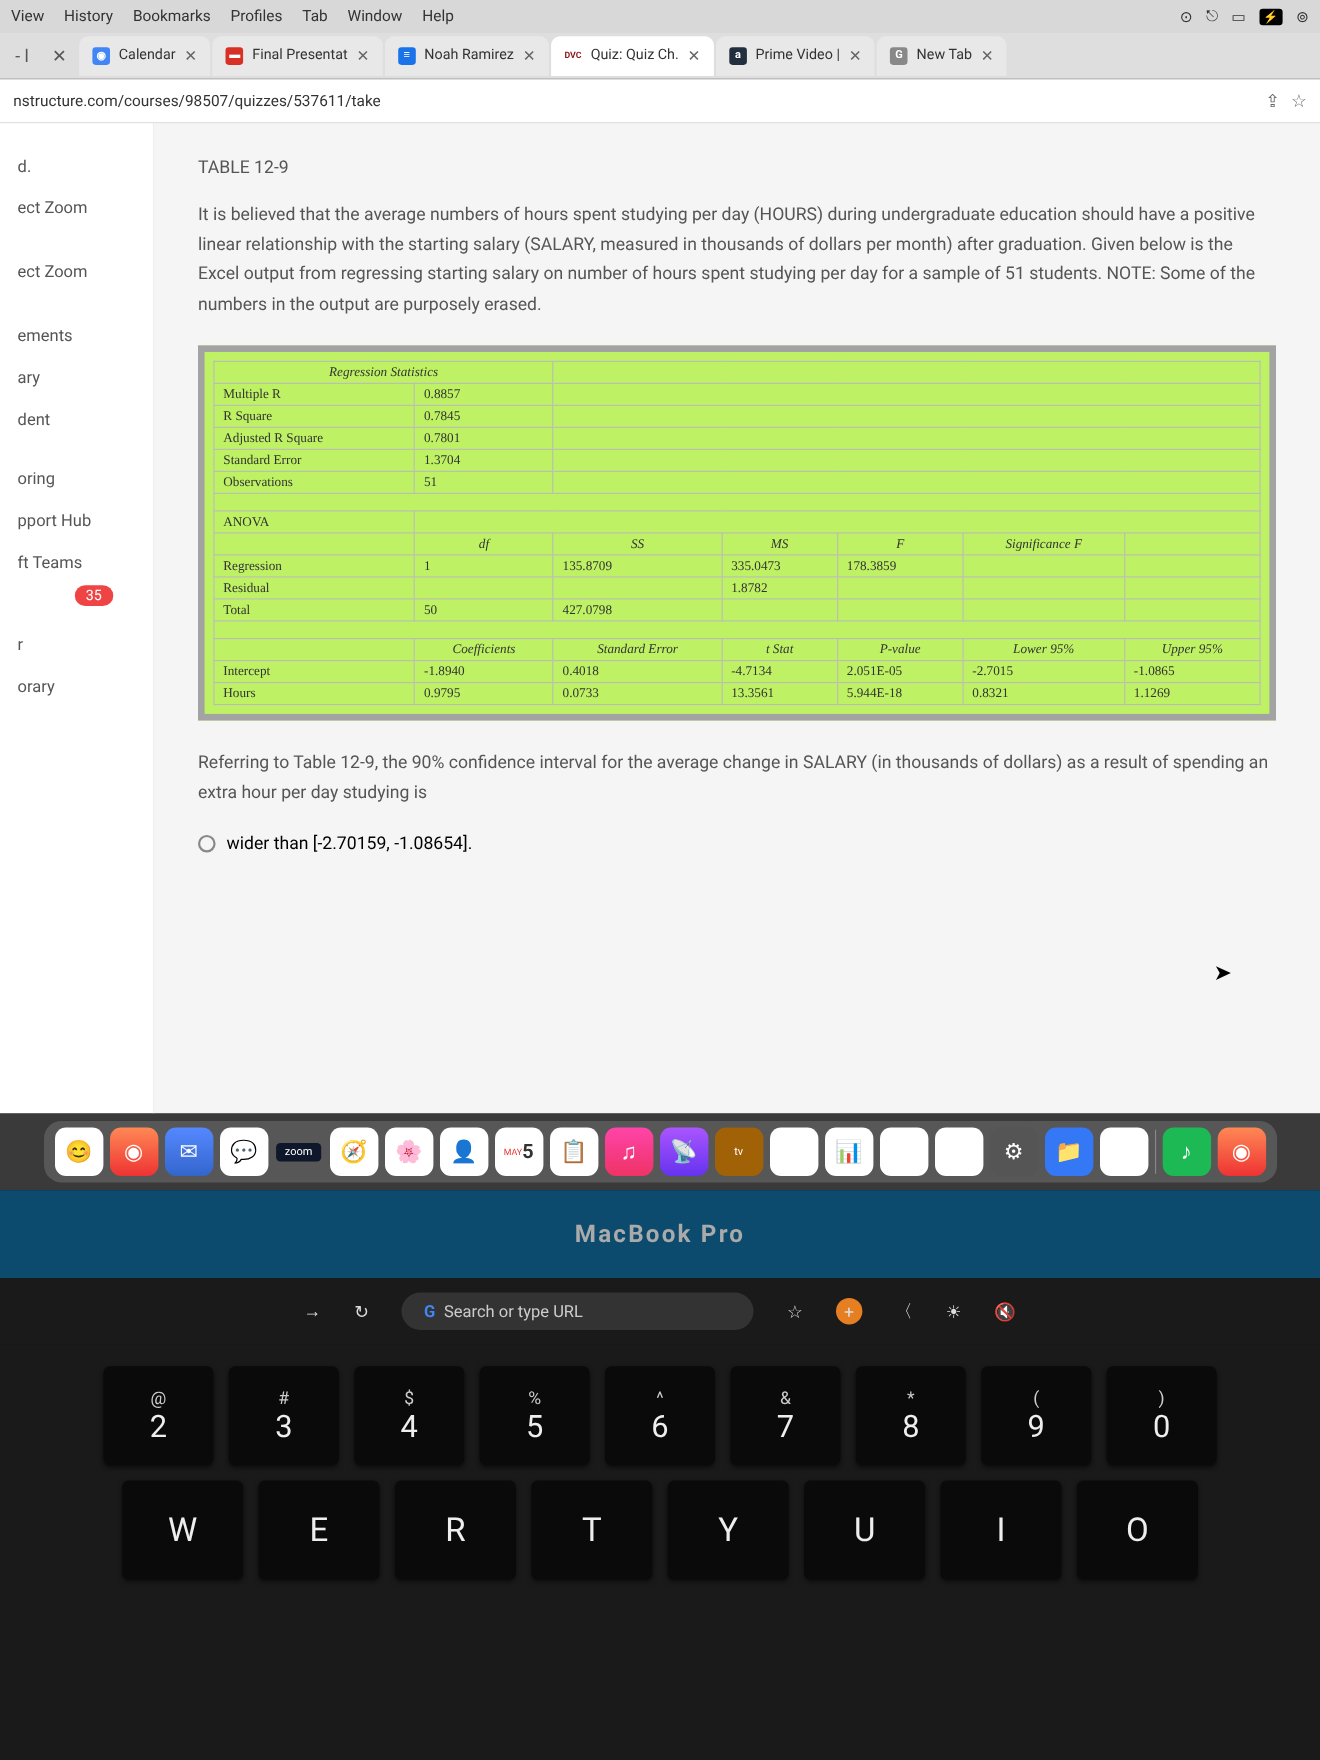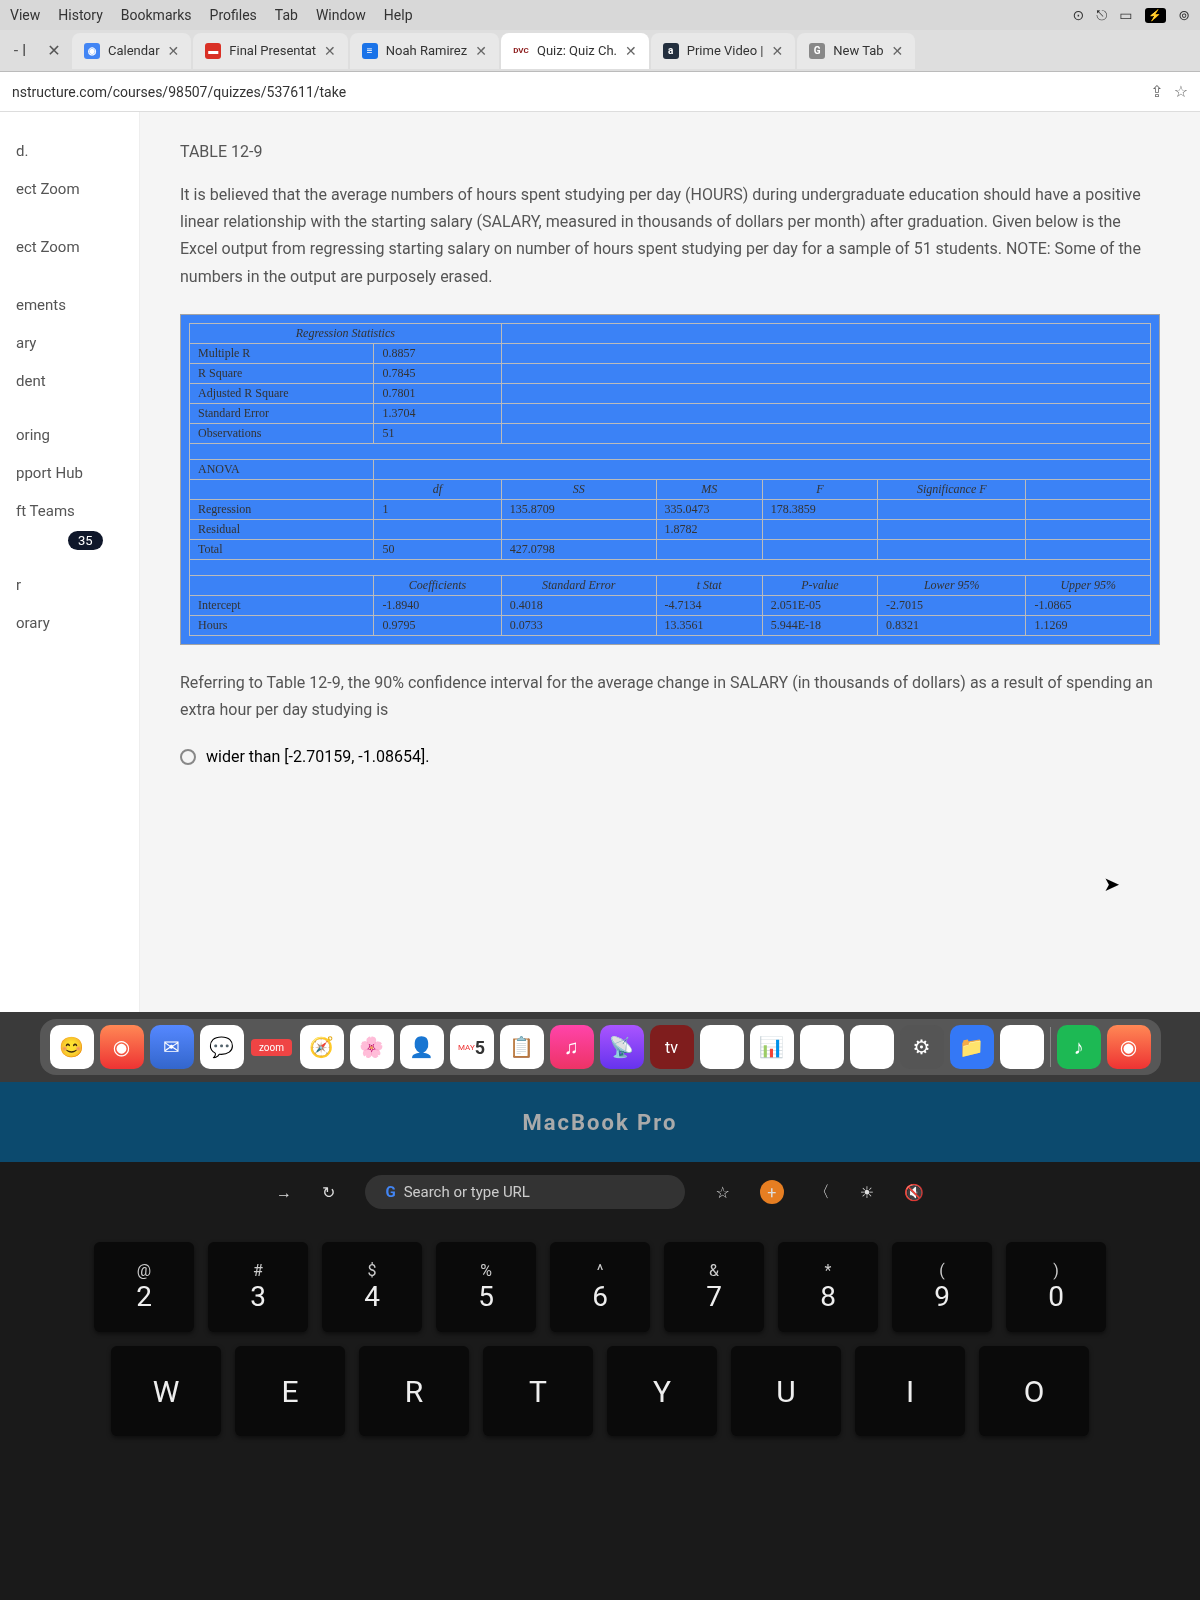--- a/index.html
+++ b/index.html
@@ -12,37 +12,37 @@
 .tab{display:flex;align-items:center;gap:8px;padding:0 12px;height:36px;background:#e8e8e8;border-radius:8px 8px 0 0;font-size:13px;color:#333;max-width:180px;white-space:nowrap;overflow:hidden}
 .tab.active{background:#fff}
 .tab-icon{width:16px;height:16px;border-radius:3px;display:flex;align-items:center;justify-content:center;font-size:10px;font-weight:bold;color:#fff;flex-shrink:0}
 .tab-close{margin-left:auto;color:#666;font-size:14px;cursor:pointer}
 .urlbar{height:40px;background:#fff;display:flex;align-items:center;padding:0 12px;gap:12px;border-bottom:1px solid #ddd}
 .url-text{font-size:14px;color:#333;flex:1}
 .url-icons{display:flex;gap:10px;color:#666}
 .content-area{display:flex;height:900px;background:#fff}
 .sidebar{width:140px;background:#fff;border-right:1px solid #eee;padding:20px 0}
 .sidebar-item{padding:10px 16px;font-size:15px;color:#555;cursor:pointer}
-.sidebar-badge{display:inline-block;background:#0f172a;color:#fff;border-radius:12px;padding:2px 10px;font-size:13px;margin-left:8px}
+.sidebar-badge{display:inline-block;background:#ef4444;color:#fff;border-radius:12px;padding:2px 10px;font-size:13px;margin-left:8px}
 .main{flex:1;padding:30px 40px;background:#f5f5f5;overflow:hidden;position:relative}
 .table-title{font-size:16px;color:#555;margin-bottom:20px}
 .question-text{font-size:16px;color:#555;line-height:1.7;margin-bottom:24px}
-.excel-box{background:#3b82f6;border:1px solid #a3a3a3;padding:8px;font-size:12px;margin-bottom:24px}
+.excel-box{background:#bef264;border:6px solid #a3a3a3;padding:8px;font-size:12px;margin-bottom:24px}
 .excel-table{border-collapse:collapse;width:100%}
 .excel-table td{border:1px solid #bbb;padding:2px 8px;font-size:12px;color:#333;text-align:left;font-family:"Times New Roman",serif}
 .excel-table td.r{}
 .excel-table .hdr{font-style:italic;text-align:center}
 .excel-table .sect{font-weight:normal}
 .answer-option{display:flex;align-items:center;gap:10px;margin-top:4px}
 .radio{width:16px;height:16px;border:2px solid #888;border-radius:50%}
 .cursor{position:absolute;right:80px;top:760px;font-size:20px;color:#000}
 .dock-area{height:70px;display:flex;align-items:center;justify-content:center;gap:4px;background:#3a3a3a}
 .dock{display:flex;gap:6px;background:rgba(255,255,255,0.15);border-radius:16px;padding:6px 10px;align-items:center}
 .dock-item{width:44px;height:44px;border-radius:10px;display:flex;align-items:center;justify-content:center;font-size:20px;color:#fff}
-.zoom-badge{background:#ef4444;color:#fff;font-size:10px;padding:3px 8px;border-radius:4px}
+.zoom-badge{background:#0f172a;color:#fff;font-size:10px;padding:3px 8px;border-radius:4px}
 .macbook{height:80px;background:#0c4a6e;display:flex;align-items:center;justify-content:center;color:#aaa;font-size:22px;letter-spacing:2px;font-weight:700}
 .touchbar{height:60px;background:#1a1a1a;display:flex;align-items:center;justify-content:center;gap:30px;padding:0 40px}
 .tb-item{color:#ddd;font-size:16px;display:flex;align-items:center;gap:6px}
 .tb-search{background:#333;border-radius:20px;padding:8px 20px;color:#ccc;font-size:15px;display:flex;align-items:center;gap:8px;flex:0 0 320px}
 .keyboard{background:#1a1a1a;padding:20px 30px}
 .key-row{display:flex;gap:14px;justify-content:center;margin-bottom:14px}
 .key{background:#0a0a0a;border-radius:6px;color:#eee;display:flex;flex-direction:column;align-items:center;justify-content:center;font-size:20px;box-shadow:0 2px 4px rgba(0,0,0,0.5);min-width:100px;height:90px}
 .key-top{font-size:16px;color:#ccc}
 .key-main{font-size:28px}
 .key-letter{width:110px;height:90px;font-size:30px}
@@ -268,21 +268,21 @@
     <div class="dock-item" style="background:#fff">🧭</div>
     <div class="dock-item" style="background:#fff">🌸</div>
     <div class="dock-item" style="background:#fff">👤</div>
     <div class="dock-item" style="background:#fff;flex-direction:row">
       <span style="color:#e33;font-size:8px">MAY</span>
       <span style="color:#333;font-size:18px;font-weight:bold">5</span>
     </div>
     <div class="dock-item" style="background:#fff">📋</div>
     <div class="dock-item" style="background:linear-gradient(#f4a,#e36)">♫</div>
     <div class="dock-item" style="background:linear-gradient(#a5f,#63e)">📡</div>
-    <div class="dock-item" style="background:#7f1d1d;color:#fff;font-size:16px">
+    <div class="dock-item" style="background:#a16207;color:#fff;font-size:10px">
         <span>tv</span>
       </div>
     <div class="dock-item" style="background:#fff">N</div>
     <div class="dock-item" style="background:#fff">📊</div>
     <div class="dock-item" style="background:#fff">📽</div>
     <div class="dock-item" style="background:#fff">A</div>
     <div class="dock-item" style="background:#555">⚙</div>
     <div class="dock-item" style="background:#3478f6">📁</div>
     <div class="dock-item" style="background:#fff">◻</div>
     <div style="width:1px;height:40px;background:rgba(255,255,255,0.3)"></div>

